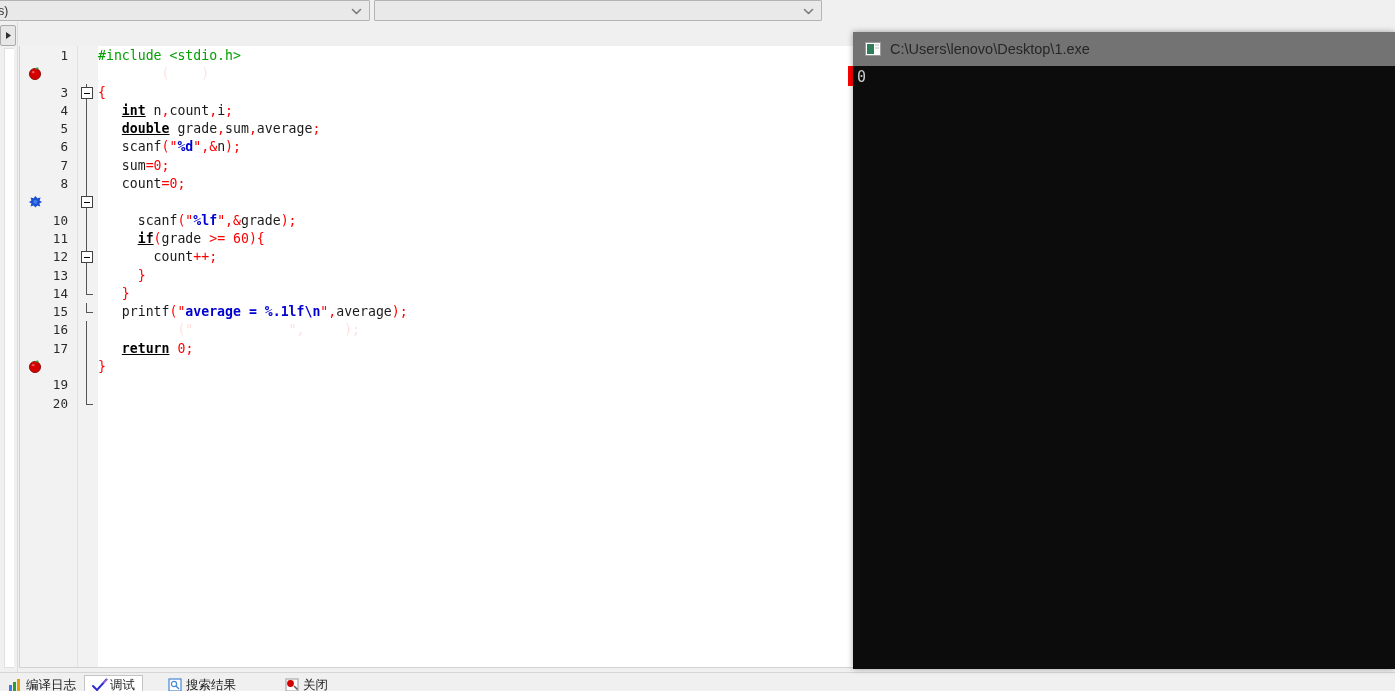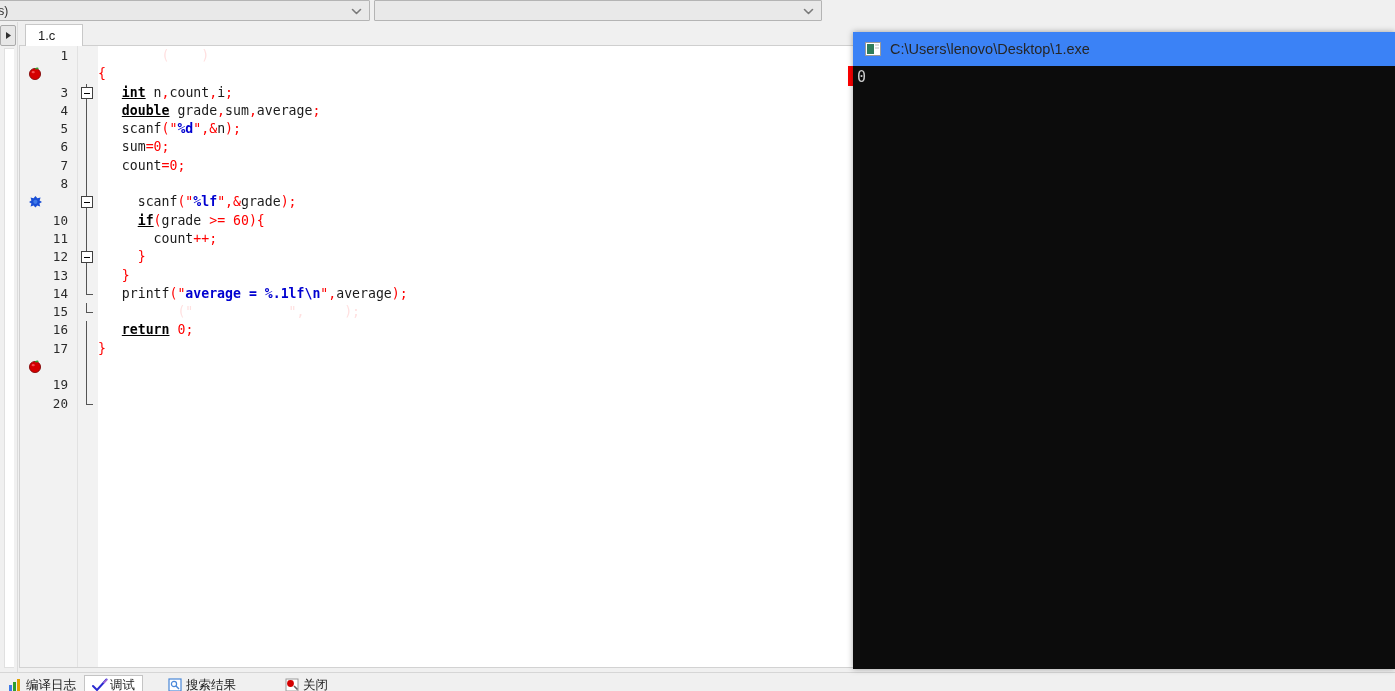--- a/index.html
+++ b/index.html
@@ -188,21 +188,21 @@
   .btab-icon { width: 14px; height: 14px; display:block; }
 
   
   .console-win {
     position: absolute; left: 853px; top: 32px; width: 542px; height: 637px;
     background: #ffffff;
     box-shadow: 0 0 6px rgba(0,0,0,0.35);
   }
   .console-title {
     position: absolute; left: 0; top: 0; width: 100%; height: 34px;
-    background: #3b82f6;
+    background: #737373;
     display: flex; align-items: center; padding-left: 12px; gap: 9px;
   }
   .console-icon { width: 16px; height: 14px; display:block; }
   .console-title-text {
     font-size: 14.5px; color: #262626;
     font-family: "Liberation Sans", sans-serif;
   }
   .console-body {
     position: absolute; left: 0; top: 34px; width: 100%; height: 603px;
     background: #0c0c0c;
@@ -248,25 +248,20 @@
 
     <div class="left-dock">
       <div class="left-dock-btn">
         <svg width="7" height="9" viewBox="0 0 7 9">
             <path d="M1 1 L6 4.5 L1 8 Z" fill="#303030"></path>
           </svg>
       </div>
       <div class="left-dock-inner"></div>
     </div>
 
-    <div class="tabbar">
-      <div class="tab">
-        <span class="tab-label">1.c</span>
-      </div>
-    </div>
 
     <div class="editor">
       <div class="gutter">
         <div class="gutter-rows" id="gutter-rows">
             <div class="gline">1</div>
             <div class="gline">
               <span class="marker"><svg width="15" height="15" viewBox="0 0 15 15">
                   <circle cx="7" cy="8" r="5.6" fill="#d40000" stroke="#7a0000" stroke-width="0.8"></circle>
                   <path d="M7 2.6 C8.4 1.2 10.4 1.4 10.8 2.4 C9.6 3 8.4 3.2 7.4 3.4 Z" fill="#2f9e2f"></path>
                   <ellipse cx="5.2" cy="6.2" rx="1.6" ry="1.1" fill="#ff6a6a" opacity="0.75"></ellipse>
@@ -364,20 +359,21 @@
               <span class="fold-line"></span>
             </div>
             <div class="gline" style="padding: 0px;">
               <span class="fold-line-half"></span>
               <span class="fold-tick"></span>
             </div>
           </div>
       </div>
       <div class="codearea">
         <div class="code-rows" id="code-rows">
+            <div class="line"><i class="t-pre">#include &lt;stdio.h&gt;</i></div>
             <div class="line on-red"><span class="hl-break"></span><i class="t-kw">int</i><i class="t-id"> main</i><i class="t-punc">(</i><i class="t-kw">void</i><i class="t-punc">)</i></div>
             <div class="line"><i class="t-punc">{</i></div>
             <div class="line"><i class="t-id">   </i><i class="t-kw">int</i><i class="t-id"> n</i><i class="t-punc">,</i><i class="t-id">count</i><i class="t-punc">,</i><i class="t-id">i</i><i class="t-punc">;</i></div>
             <div class="line"><i class="t-id">   </i><i class="t-kw">double</i><i class="t-id"> grade</i><i class="t-punc">,</i><i class="t-id">sum</i><i class="t-punc">,</i><i class="t-id">average</i><i class="t-punc">;</i></div>
             <div class="line"><i class="t-id">   scanf</i><i class="t-punc">("</i><i class="t-str">%d</i><i class="t-punc">",</i><i class="t-op">&amp;</i><i class="t-id">n</i><i class="t-punc">);</i></div>
             <div class="line"><i class="t-id">   sum</i><i class="t-op">=</i><i class="t-num">0</i><i class="t-punc">;</i></div>
             <div class="line"><i class="t-id">   count</i><i class="t-op">=</i><i class="t-num">0</i><i class="t-punc">;</i></div>
             <div class="line on-blue"><span class="hl-cur"></span><i class="t-id">   </i><i class="t-kw">for</i><i class="t-punc">(</i><i class="t-id">i</i><i class="t-op">=</i><i class="t-num">1</i><i class="t-punc">;</i><i class="t-id">i</i><i class="t-op">&lt;=</i><i class="t-id">n</i><i class="t-punc">;</i><i class="t-id">i</i><i class="t-op">++</i><i class="t-punc">){</i></div>
             <div class="line"><i class="t-id">     scanf</i><i class="t-punc">("</i><i class="t-str">%lf</i><i class="t-punc">",</i><i class="t-op">&amp;</i><i class="t-id">grade</i><i class="t-punc">);</i></div>
             <div class="line"><i class="t-id">     </i><i class="t-kw">if</i><i class="t-punc">(</i><i class="t-id">grade </i><i class="t-op">&gt;=</i><i class="t-id"> </i><i class="t-num">60</i><i class="t-punc">){</i></div>

